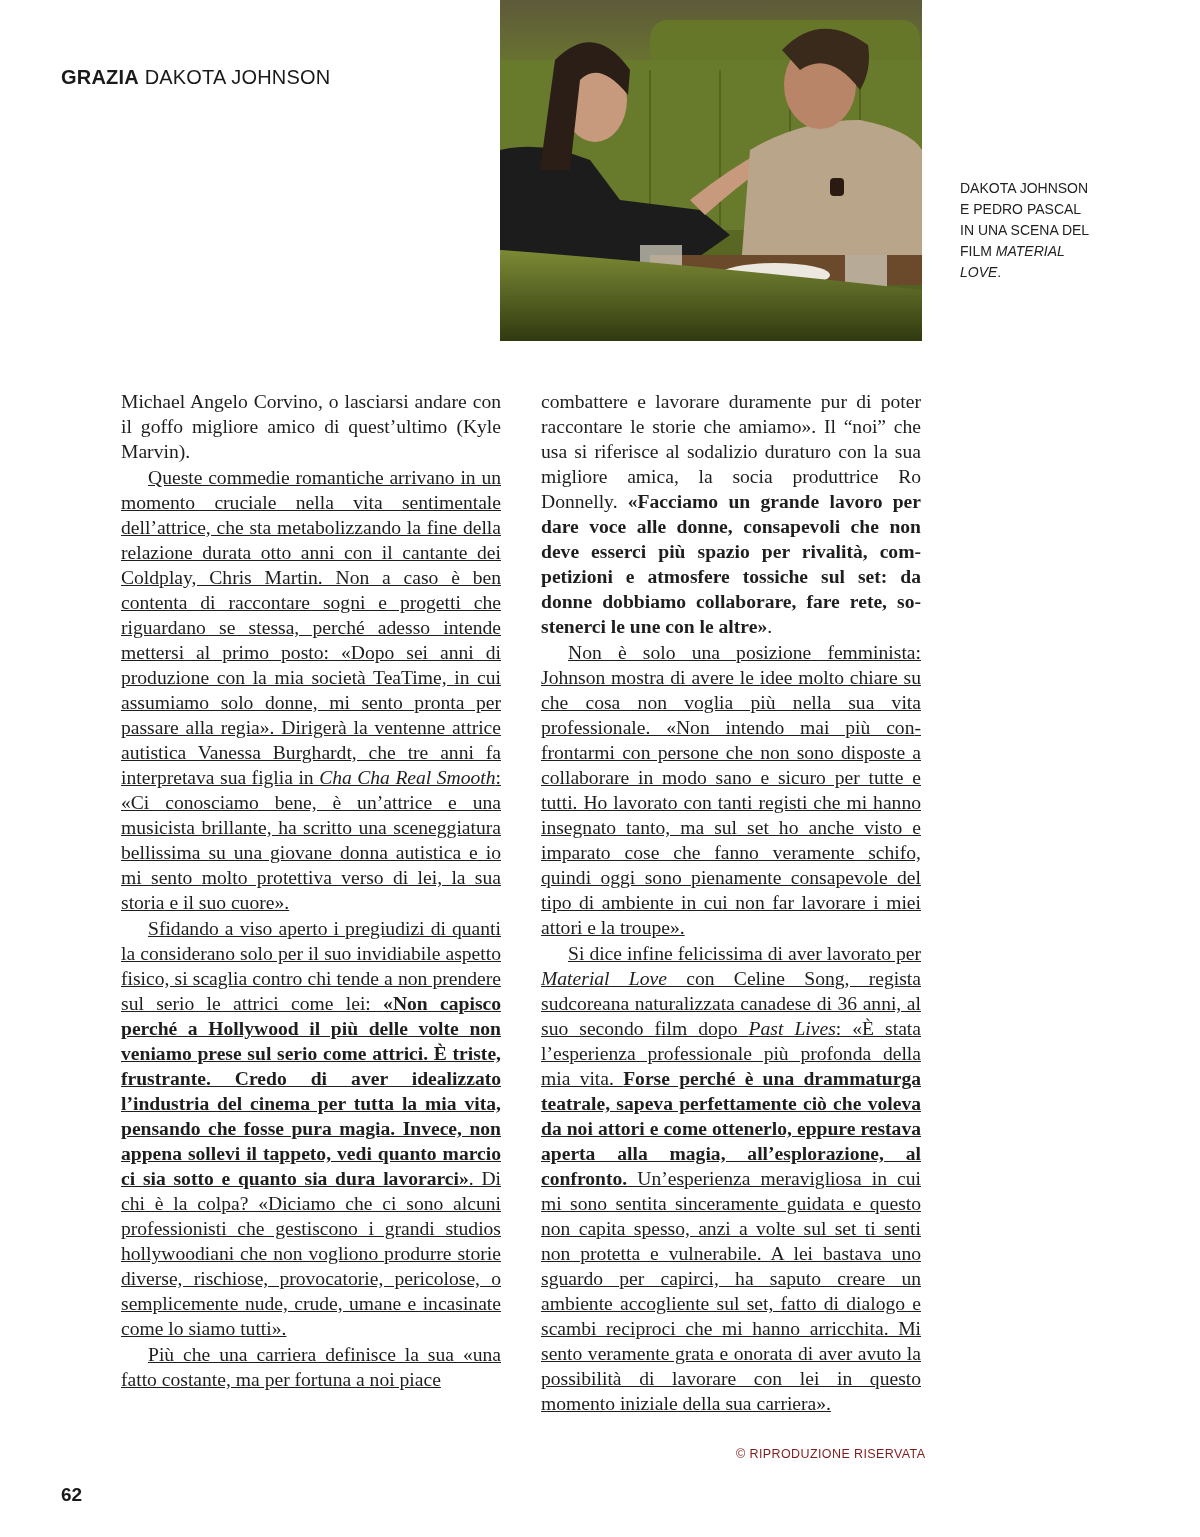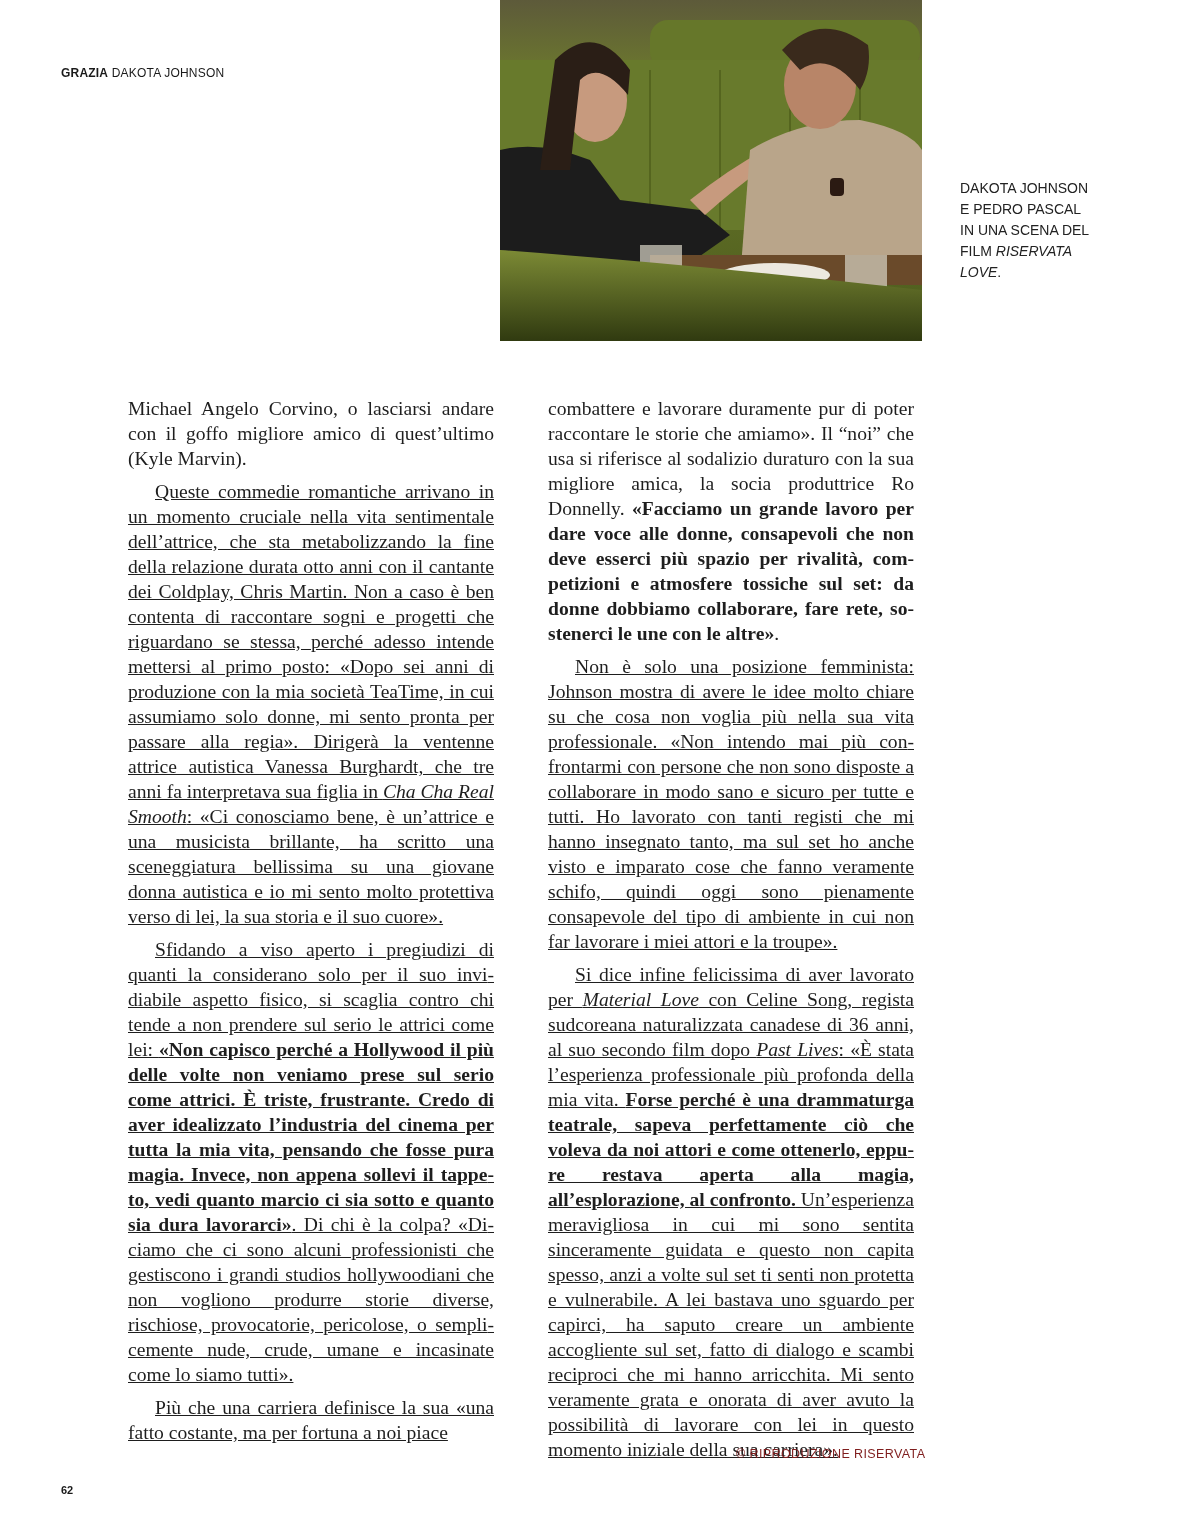--- a/index.html
+++ b/index.html
@@ -1,31 +1,31 @@
 <!DOCTYPE html>
 <html><head>
 <meta charset="utf-8">
 <style>
   html, body { margin: 0; padding: 0; background: #ffffff; }
   body { width: 1200px; height: 1537px; position: relative; overflow: hidden; color: #1a1a1a; }
-  .header { position: absolute; left: 61px; top: 66px; font-family: "Liberation Sans", sans-serif; font-size: 12px; letter-spacing: 0.2px; color: #1a1a1a; }
+  .header { position: absolute; left: 61px; top: 66px; font-family: "Liberation Sans", sans-serif; font-size: 20px; letter-spacing: 0.2px; color: #1a1a1a; }
   .header .brand { font-weight: bold; }
   .photo { position: absolute; left: 500px; top: 0; width: 422px; height: 341px; overflow: hidden; background: #3d4a1c; }
   .photo svg { display: block; width: 100%; height: 100%; }
   .caption { position: absolute; left: 960px; top: 178px; width: 180px; font-family: "Liberation Sans", sans-serif; font-size: 14px; line-height: 21px; color: #222; }
   .caption .it { font-style: italic; }
   .col { position: absolute; top: 388px; width: 382px; font-family: "Liberation Serif", serif; font-size: 19.6px; line-height: 25px; color: #1e1e1e; text-align: justify; hyphens: manual; }
   .col.left { left: 120px; }
   .col.right { left: 540px; }
-  .col p { margin: 8px; }
+  .col p { margin: 1px; }
   .col p.indent { text-indent: 27px; text-decoration: underline; }
   .col b { font-weight: bold; }
   .col i { font-style: italic; }
   .copyright { position: absolute; left: 736px; top: 1447px; font-family: "Liberation Sans", sans-serif; font-size: 12.5px; letter-spacing: 0.4px; color: #7f1d1d; }
-  .pagenum { position: absolute; left: 61px; top: 1484px; font-family: "Liberation Sans", sans-serif; font-weight: bold; font-size: 11px; color: #1a1a1a; }
+  .pagenum { position: absolute; left: 61px; top: 1484px; font-family: "Liberation Sans", sans-serif; font-weight: bold; font-size: 19px; color: #1a1a1a; }
 </style>
 </head>
 <body>
 
 <div class="header">
   <span class="brand">GRAZIA</span>
   <span>DAKOTA JOHNSON</span>
 </div>
 
 <div class="photo">
@@ -68,21 +68,21 @@
     <rect x="345" y="255" width="42" height="32" fill="#d9d4c6" opacity="0.7"></rect>
 
     <path d="M0 250 Q200 265 422 290 L422 341 L0 341 Z" fill="url(#front)"></path>
   </svg>
 </div>
 
 <div class="caption">
   <div>DAKOTA JOHNSON</div>
   <div>E PEDRO PASCAL</div>
   <div>IN UNA SCENA DEL</div>
-  <div><span>FILM </span><span class="it">RISERVATA</span></div>
+  <div><span>FILM </span><span class="it">MATERIAL</span></div>
   <div><span class="it">LOVE</span><span>.</span></div>
 </div>
 
 <div class="col left" id="col-left">
     <p><span>Michael Angelo Corvino, o lasciarsi andare con il goffo migliore amico di quest’ultimo (Kyle Marvin).</span></p>
     <p class="indent"><span>Queste commedie romantiche arrivano in un momento cruciale nella vita sentimen­tale dell’attrice, che sta metabolizzando la fine della relazione durata otto anni con il cantante dei Coldplay, Chris Martin. Non a caso è ben contenta di raccontare sogni e progetti che riguardano se stessa, perché adesso intende mettersi al primo posto: «Do­po sei anni di produzione con la mia socie­tà TeaTime, in cui assumiamo solo donne, mi sento pronta per passare alla regia». Di­rigerà la ventenne attrice autistica Vanessa Burghardt, che tre anni fa interpretava sua figlia in </span><i>Cha Cha Real Smooth</i><span>: «Ci conoscia­mo bene, è un’attrice e una musicista bril­lante, ha scritto una sceneggiatura bellissima su una giovane donna autistica e io mi sen­to molto protettiva verso di lei, la sua storia e il suo cuore».</span></p>
     <p class="indent"><span>Sfidando a viso aperto i pregiudizi di quanti la considerano solo per il suo invi­diabile aspetto fisico, si scaglia contro chi tende a non prendere sul serio le attrici co­me lei: </span><b>«Non capisco perché a Hollywood il più delle volte non veniamo prese sul serio come attrici. È triste, frustrante. Credo di aver idealizzato l’industria del cinema per tutta la mia vita, pensando che fosse pura magia. Invece, non appena sollevi il tappe­to, vedi quanto marcio ci sia sotto e quanto sia dura lavorarci»</b><span>. Di chi è la colpa? «Di­ciamo che ci sono alcuni professionisti che gestiscono i grandi studios hollywoodiani che non vogliono produrre storie diverse, rischiose, provocatorie, pericolose, o sempli­cemente nude, crude, umane e incasinate come lo siamo tutti».</span></p>
     <p class="indent"><span>Più che una carriera definisce la sua «una fatto costante, ma per fortuna a noi piace</span></p>
   </div>
 <div class="col right" id="col-right">

